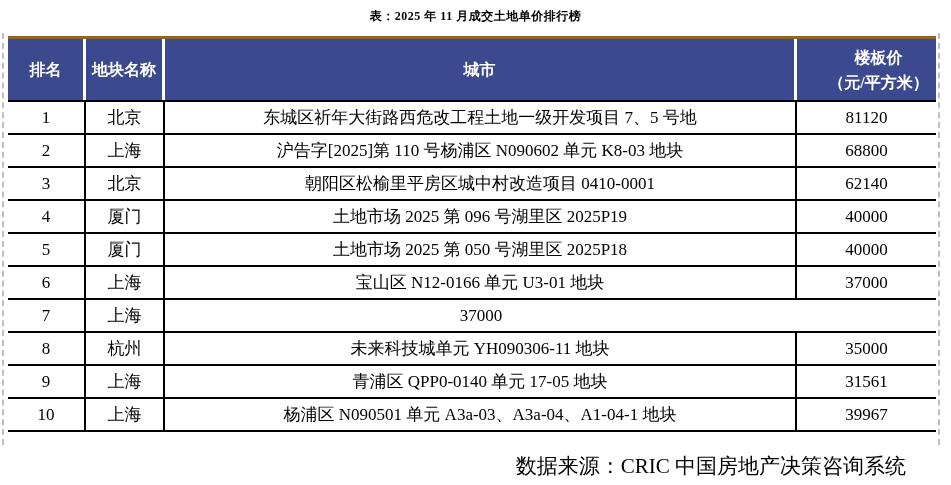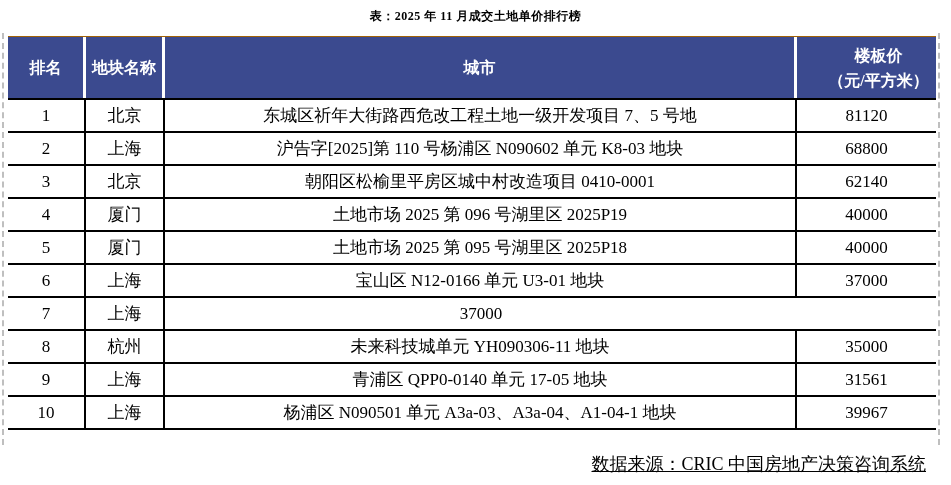--- a/index.html
+++ b/index.html
@@ -20,21 +20,21 @@
     text-align:center;
     font-size:12px;
     font-weight:bold;
     letter-spacing:0.5px;
   }
   .table-wrap{
     position:absolute;
     left:8px;
     top:36px;
     width:928px;
-    border-top:1px solid #a16207;
+    border-top:3px solid #a16207;
     border-bottom:2px solid var(--border);
   }
   .thead{
     display:grid;
     grid-template-columns:78px 79px 632px 139px;
     background:var(--header-bg);
     height:61px;
   }
   .th{
     display:flex;
@@ -61,23 +61,22 @@
     justify-content:center;
     font-size:17px;
     border-right:2px solid var(--border);
     white-space:nowrap;
     overflow:hidden;
   }
   .td:last-child{border-right:none;}
   .source{
     position:absolute;
     top:452px;
-    right:25px;
-    font-size:18px;
-    text-decoration:underline;
+    right:45px;
+    font-size:21px;
   }
   .page-break{
     position:absolute;
     top:33px;
     height:412px;
     width:0;
     border-left:2px dashed #bfbfbf;
   }
   .page-break.left{left:2px;}
   .page-break.right{left:938px;}
@@ -125,21 +124,21 @@
   <div class="row">
     <div class="td">4</div>
     <div class="td">厦门</div>
     <div class="td">土地市场 2025 第 096 号湖里区 2025P19</div>
     <div class="td">40000</div>
   </div>
 
   <div class="row">
     <div class="td">5</div>
     <div class="td">厦门</div>
-    <div class="td">土地市场 2025 第 095 号湖里区 2025P18</div>
+    <div class="td">土地市场 2025 第 050 号湖里区 2025P18</div>
     <div class="td">40000</div>
   </div>
 
   <div class="row">
     <div class="td">6</div>
     <div class="td">上海</div>
     <div class="td">宝山区 N12-0166 单元 U3-01 地块</div>
     <div class="td">37000</div>
   </div>
 

